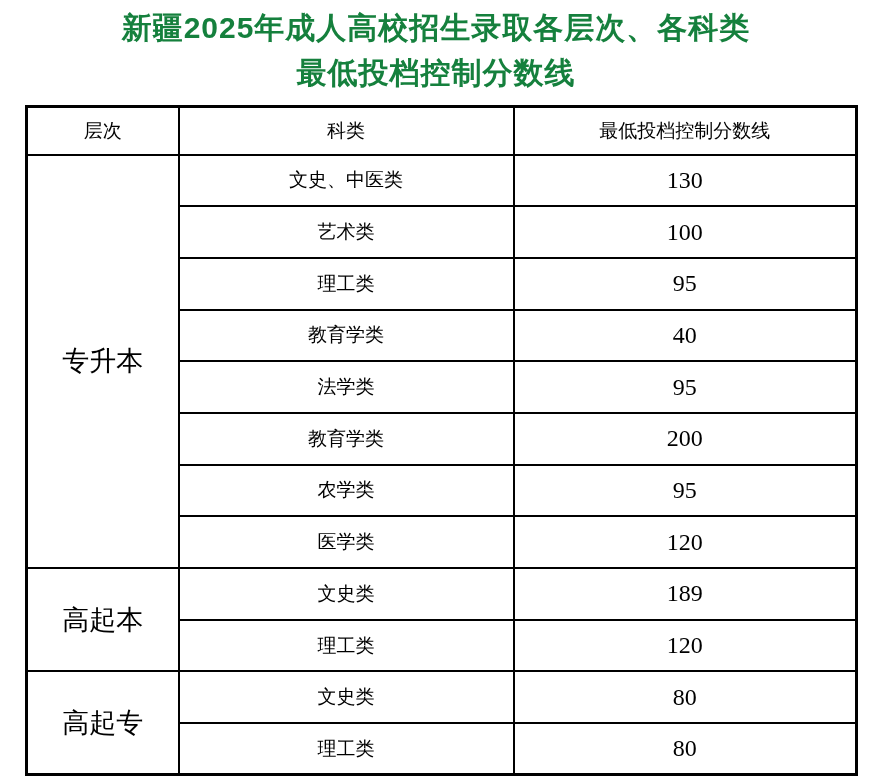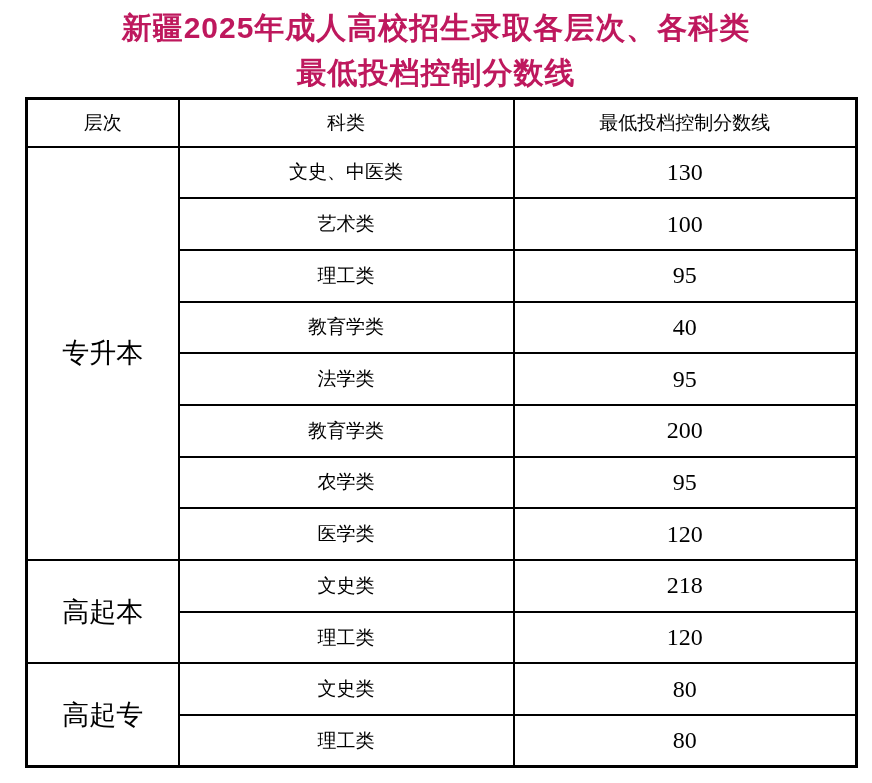--- a/index.html
+++ b/index.html
@@ -14,28 +14,28 @@
     font-family: "Liberation Sans", sans-serif;
     color: #000000;
   }
   .title {
     padding-top: 5px;
     text-align: center;
     font-weight: bold;
     font-size: 30px;
     line-height: 45px;
     letter-spacing: 1px;
-    color: #be185d;
+    color: #15803d;
   }
   .title .line { display: block; }
   table.score-table {
     border-collapse: collapse;
     table-layout: fixed;
     margin-left: 25px;
-    margin-top: 2px;
+    margin-top: 10px;
     width: 830px;
     border: 3px solid #000000;
   }
   .score-table th,
   .score-table td {
     border: 2px solid #000000;
     text-align: center;
     vertical-align: middle;
     padding: 0;
     font-weight: normal;
@@ -102,21 +102,21 @@
       <td class="score">95</td>
     </tr>
     <tr class="data-row">
       <td>医学类</td>
       <td class="score">120</td>
     </tr>
 
     <tr class="data-row">
       <td class="level" rowspan="2">高起本</td>
       <td>文史类</td>
-      <td class="score">218</td>
+      <td class="score">189</td>
     </tr>
     <tr class="data-row">
       <td>理工类</td>
       <td class="score">120</td>
     </tr>
 
     <tr class="data-row">
       <td class="level" rowspan="2">高起专</td>
       <td>文史类</td>
       <td class="score">80</td>

